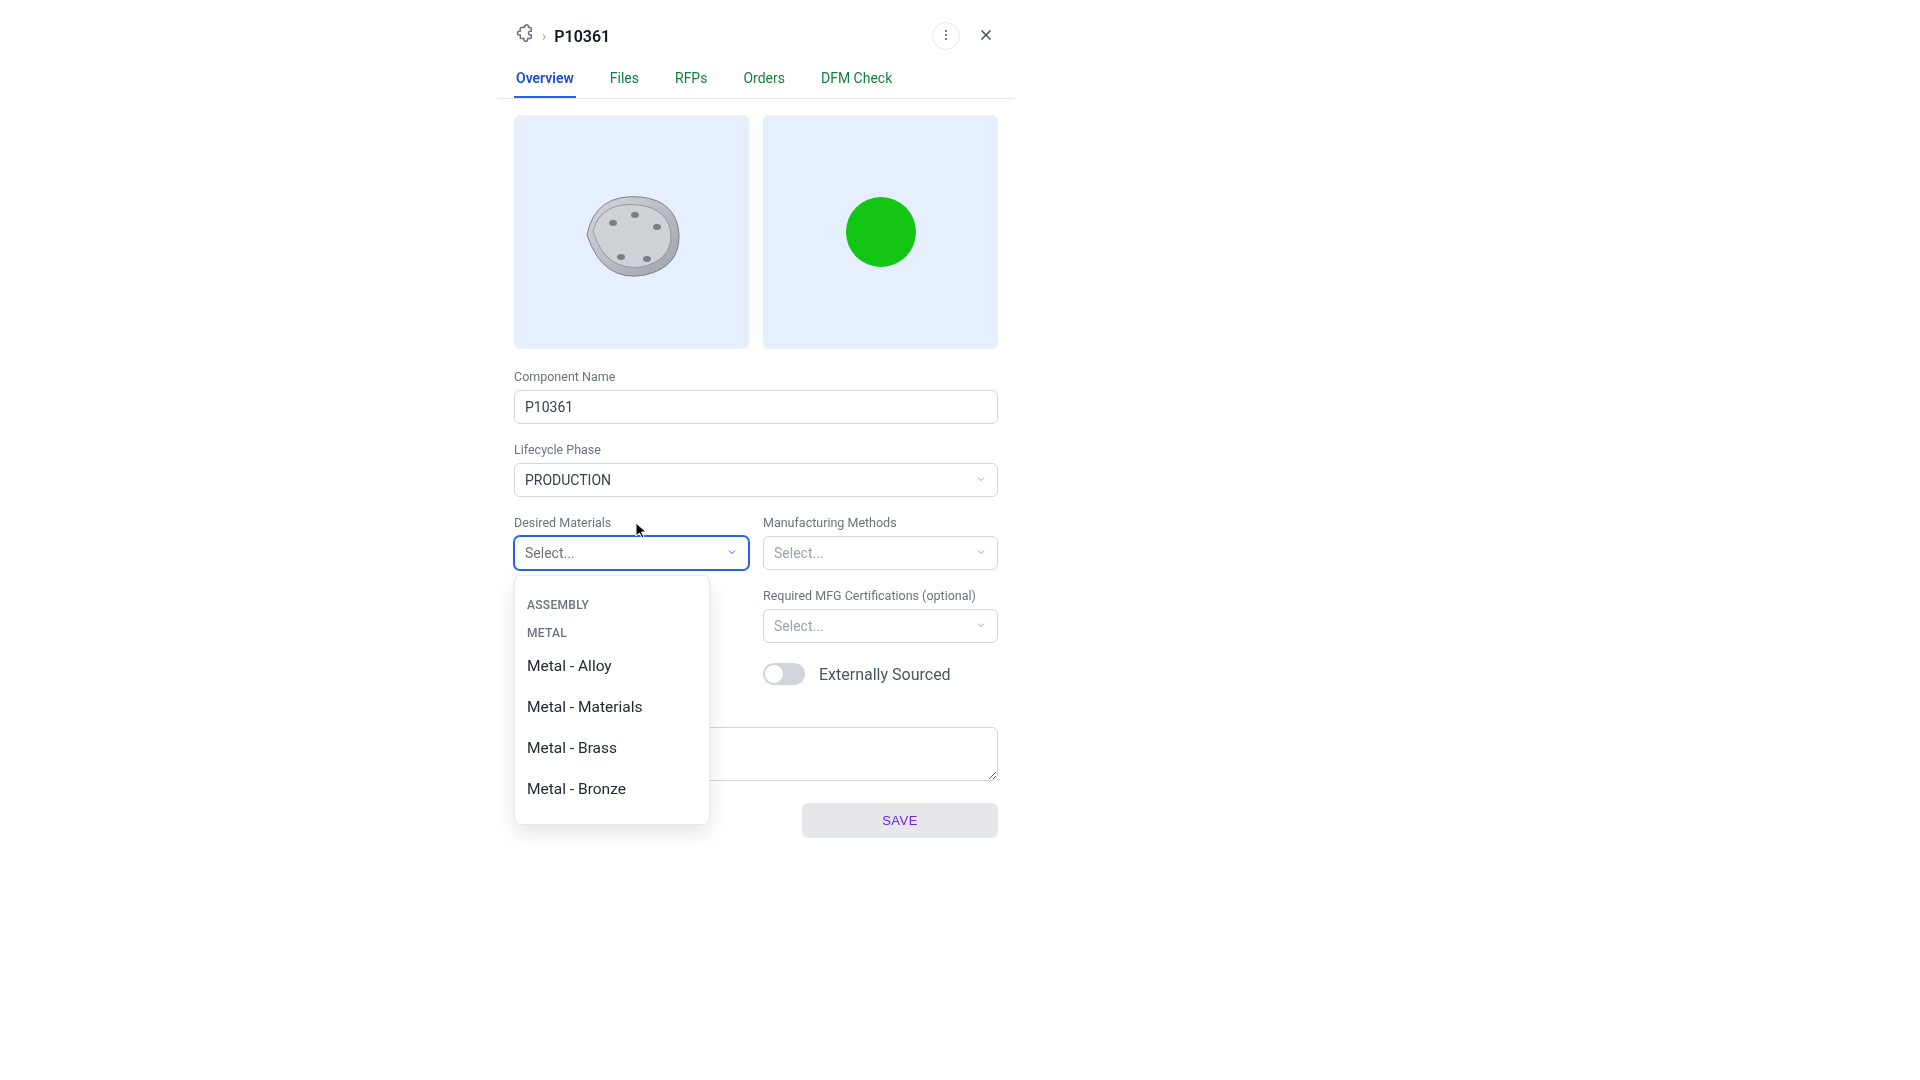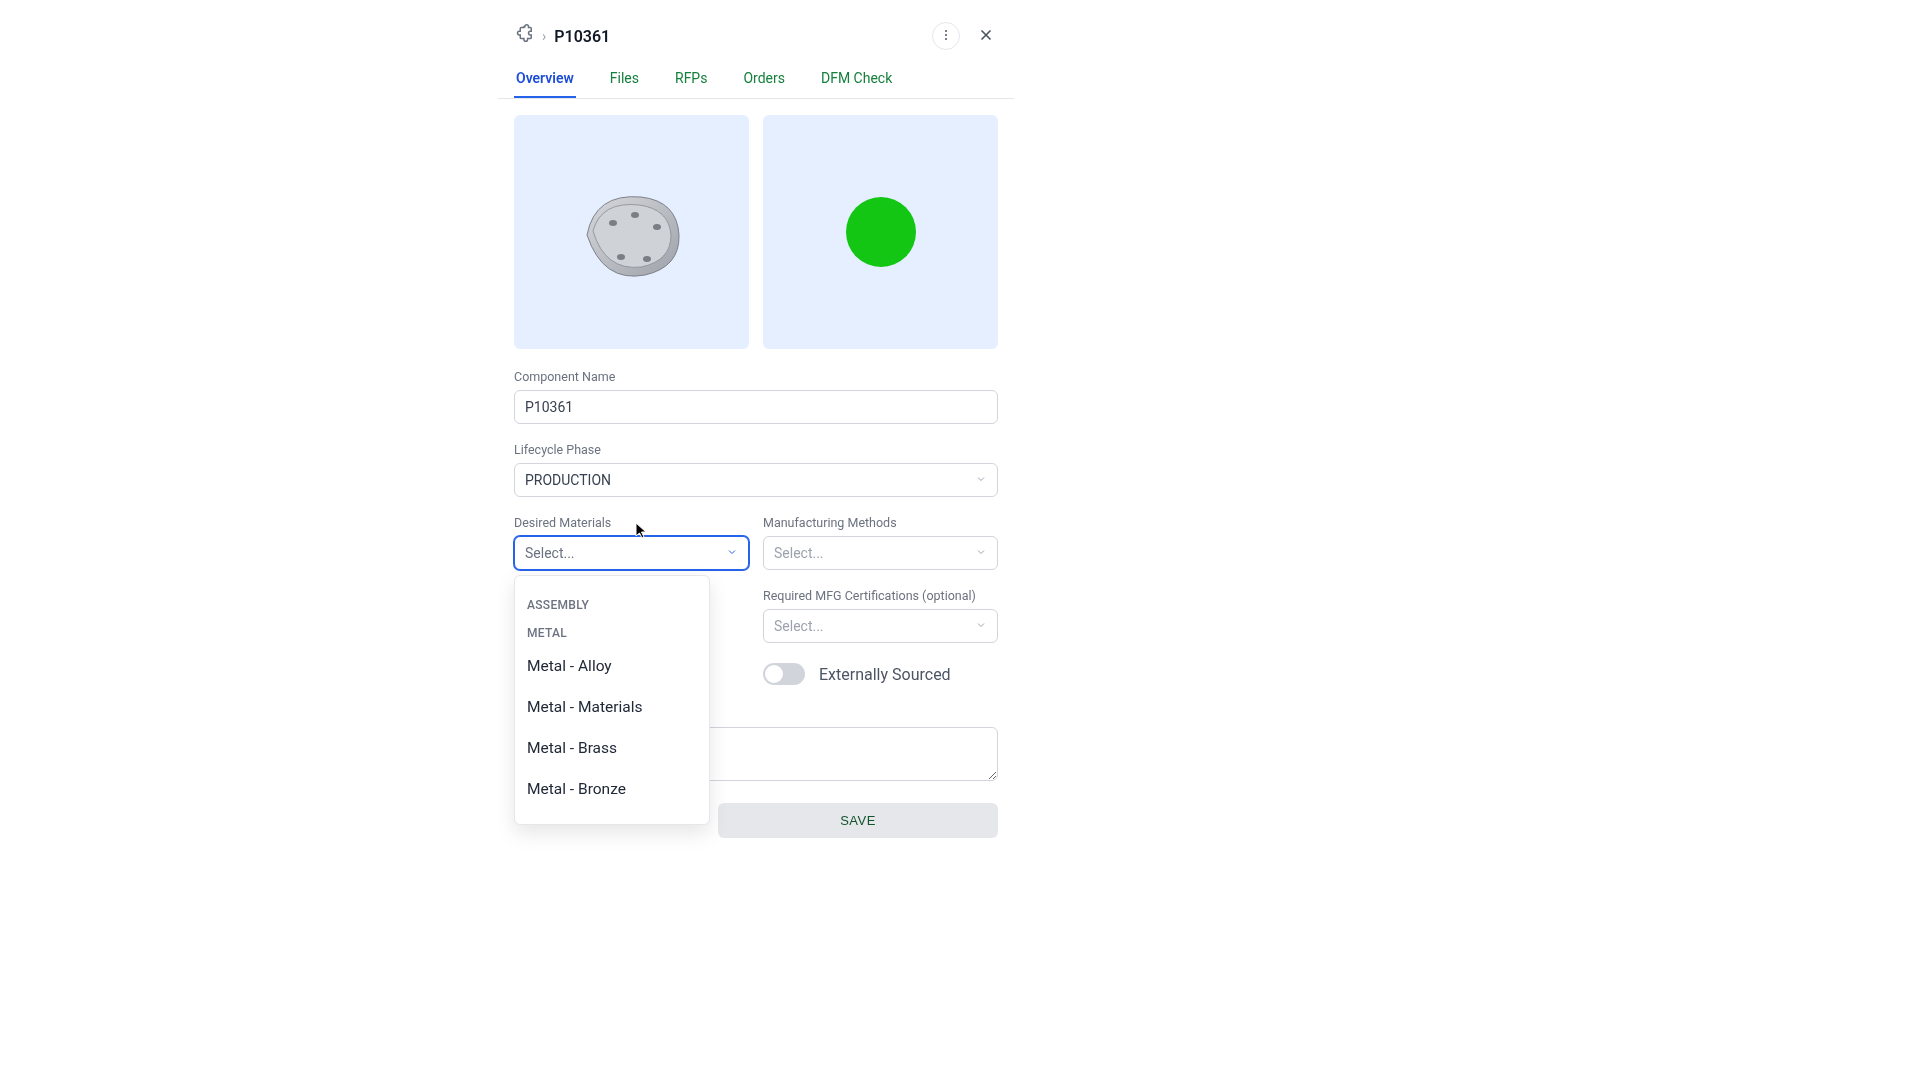--- a/index.html
+++ b/index.html
@@ -205,25 +205,25 @@
     height: 54px;
     border: 1px solid #d1d5db;
     border-radius: 6px;
     margin-top: 42px;
     resize: both;
     font-family: inherit;
     padding: 8px;
   }
   .save-btn {
     display: block;
-    width: 280px;
+    width: 196px;
     margin-left: auto;
     margin-top: 18px;
     background: #e5e7eb;
-    color: #14532d;
+    color: #6d28d9;
     border: none;
     border-radius: 6px;
     padding: 10px;
     font-size: 13px;
     font-weight: 500;
     letter-spacing: 0.5px;
     cursor: not-allowed;
   }
   .cursor {
     position: absolute;

